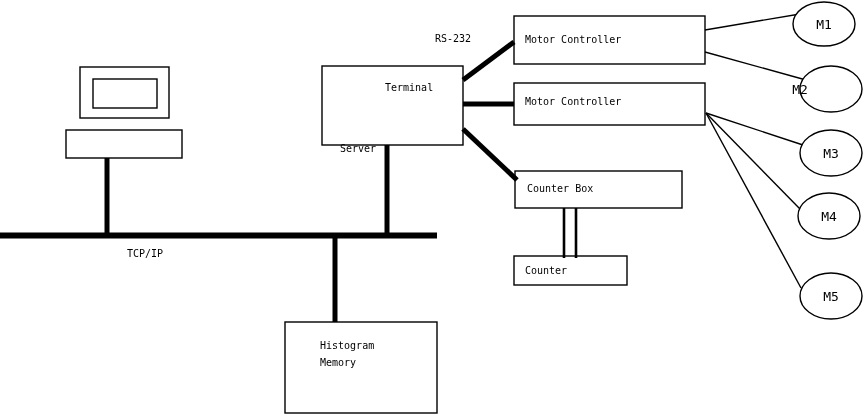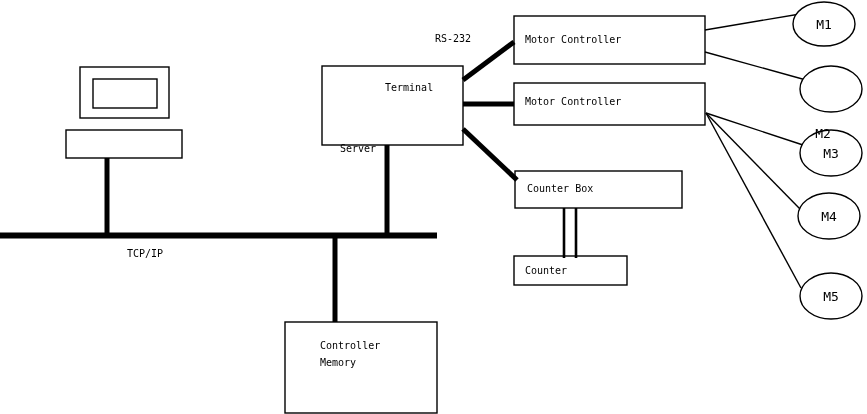--- a/index.html
+++ b/index.html
@@ -134,22 +134,22 @@
   <div class="lbl" style="left:435px; top:31px;">RS-232</div>
 
   <div class="lbl" style="left:525px; top:32px;">Motor Controller</div>
 
   <div class="lbl" style="left:525px; top:94px;">Motor Controller</div>
 
   <div class="lbl" style="left:527px; top:181px;">Counter Box</div>
 
   <div class="lbl" style="left:525px; top:263px;">Counter</div>
 
-  <div class="lbl" style="left:320px; top:338px;">Controller</div>
+  <div class="lbl" style="left:320px; top:338px;">Histogram</div>
   <div class="lbl" style="left:320px; top:355px;">Memory</div>
 
   <div class="lbl-ellipse" style="left:793px; top:17px;">M1</div>
-  <div class="lbl-ellipse" style="left:792px; top:82px;margin-top:44px;">M2</div>
+  <div class="lbl-ellipse" style="left:769px; top:82px;">M2</div>
   <div class="lbl-ellipse" style="left:800px; top:146px;">M3</div>
   <div class="lbl-ellipse" style="left:798px; top:209px;">M4</div>
   <div class="lbl-ellipse" style="left:800px; top:289px;">M5</div>
 
 </div>
 
 </body></html>

